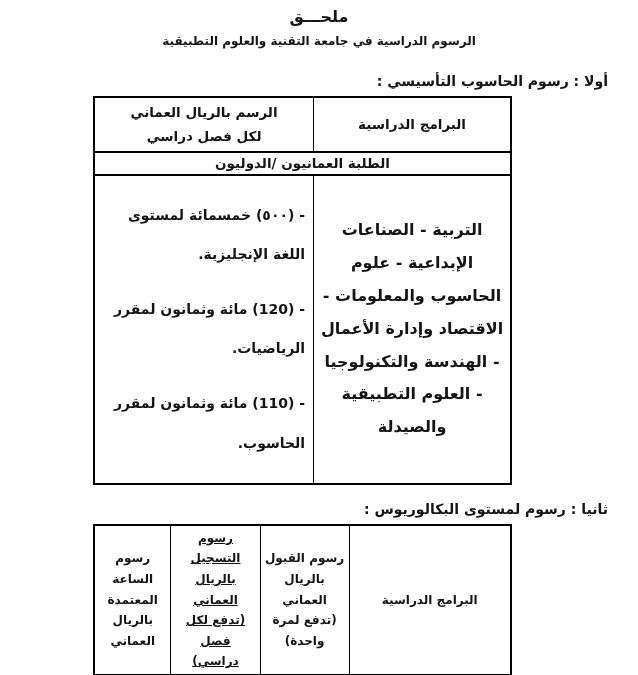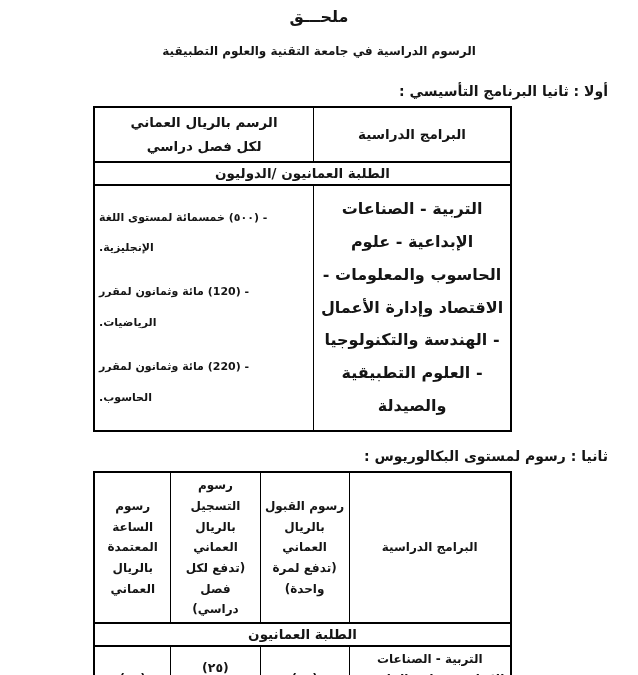--- a/index.html
+++ b/index.html
@@ -11,21 +11,21 @@
     color: #151515;
     direction: rtl;
     font-family: "DejaVu Sans", sans-serif;
     font-weight: bold;
     padding-top: 7px;
     overflow: hidden;
   }
   .page-title {
     text-align: center;
     font-size: 16px;
-    margin: 0 0 18px 0;
+    margin: 0 0 8px 0;
     letter-spacing: 0.5px;
   }
   .page-subtitle {
     text-align: center;
     font-size: 12px;
     margin: 0 0 25px 0;
   }
   .section-heading {
     font-size: 14px;
     text-align: right;
@@ -61,66 +61,66 @@
     border-bottom: 2px solid #000;
     padding: 1px 3px;
   }
   .t1 .body td { height: 120px; }
   .t1 .programs-cell {
     font-size: 16px;
     line-height: 2.05;
     padding: 4px 6px;
   }
   .t1 .fees-cell {
-    text-align: left;
-    font-size: 11px;
+    text-align: right;
+    font-size: 14px;
     padding: 4px 8px 4px 4px;
   }
   .t1 .fee-line { line-height: 2.8; white-space: normal; }
   
   .t2 { margin: 0 126px 0 0; width: 419px; }
   .t2 .col-programs     { width: 160px; }
   .t2 .col-admission    { width: 88px; }
-  .t2 .col-registration { width: 88px; }
+  .t2 .col-registration { width: 88px; text-decoration: underline; }
   .t2 .col-credit       { width: 76px; }
   .t2 .head td {
     height: 82px;
     font-size: 12px;
     line-height: 1.72;
     border-bottom: 2px solid #000;
     padding: 2px 1px;
   }
   .t2 .data-row td { font-size: 12.5px; line-height: 1.75; }
   .t2 .data-row .programs-cell { font-size: 12px; line-height: 1.7; padding: 2px 2px; }
   .t2 tr.tall td  { height: 60px; }
 </style>
 </head>
 <body>
 
 <div class="page-title">ملحـــق</div>
 <div class="page-subtitle">الرسوم الدراسية في جامعة التقنية والعلوم التطبيقية</div>
 
-<div class="section-heading">أولا : ثانيا البرنامج التأسيسي :</div>
+<div class="section-heading">أولا : رسوم الحاسوب التأسيسي :</div>
 
 <table class="t1">
   <tbody>
       <tr class="head">
     <td class="col-programs">البرامج الدراسية</td>
     <td class="col-fee">الرسم بالريال العماني
 لكل فصل دراسي</td>
   </tr>
   <tr class="group-row">
     <td colspan="2">الطلبة العمانيون /الدوليون</td>
   </tr>
   <tr class="body">
     <td class="programs-cell">التربية - الصناعات الإبداعية - علوم الحاسوب والمعلومات - الاقتصاد وإدارة الأعمال - الهندسة والتكنولوجيا - العلوم التطبيقية والصيدلة</td>
     <td class="fees-cell">
       <div class="fee-line">- (٥٠٠) خمسمائة لمستوى اللغة الإنجليزية.</div>
       <div class="fee-line">- (120) مائة وثمانون لمقرر الرياضيات.</div>
-      <div class="fee-line">- (220) مائة وثمانون لمقرر الحاسوب.</div>
+      <div class="fee-line">- (110) مائة وثمانون لمقرر الحاسوب.</div>
     </td>
   </tr>
 </tbody>
   </table>
 
 <div class="section-heading">ثانيا : رسوم لمستوى البكالوريوس :</div>
 
 <table class="t2">
   <tbody>
       <tr class="head">

